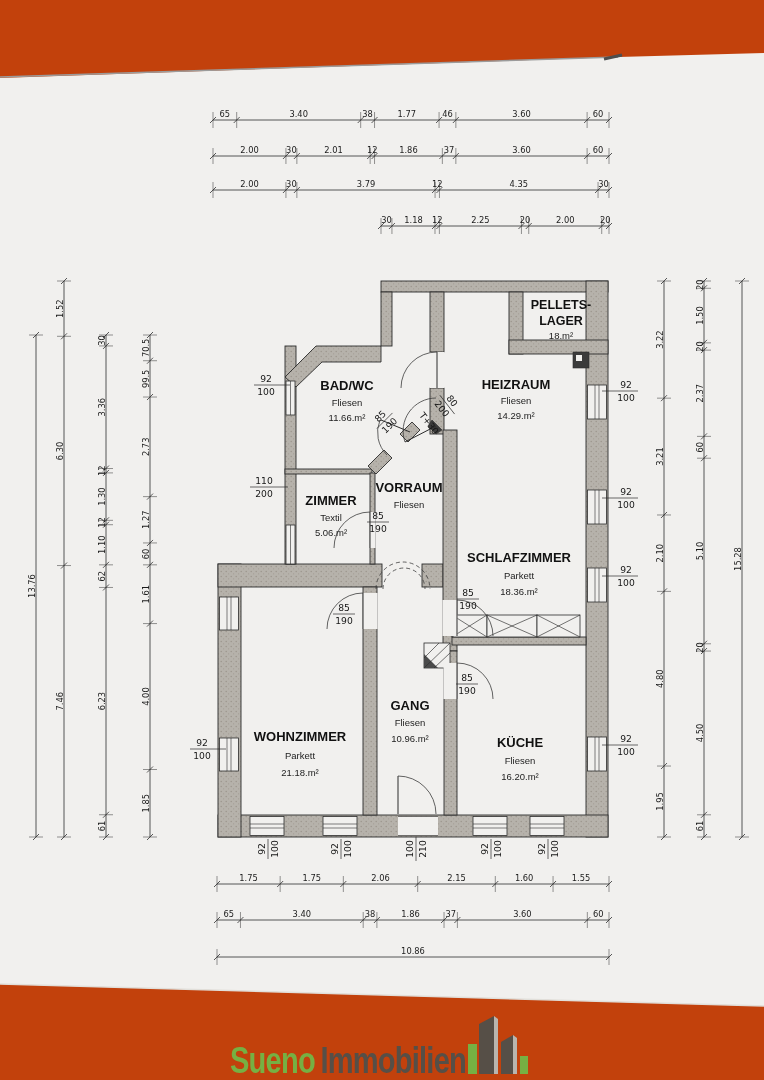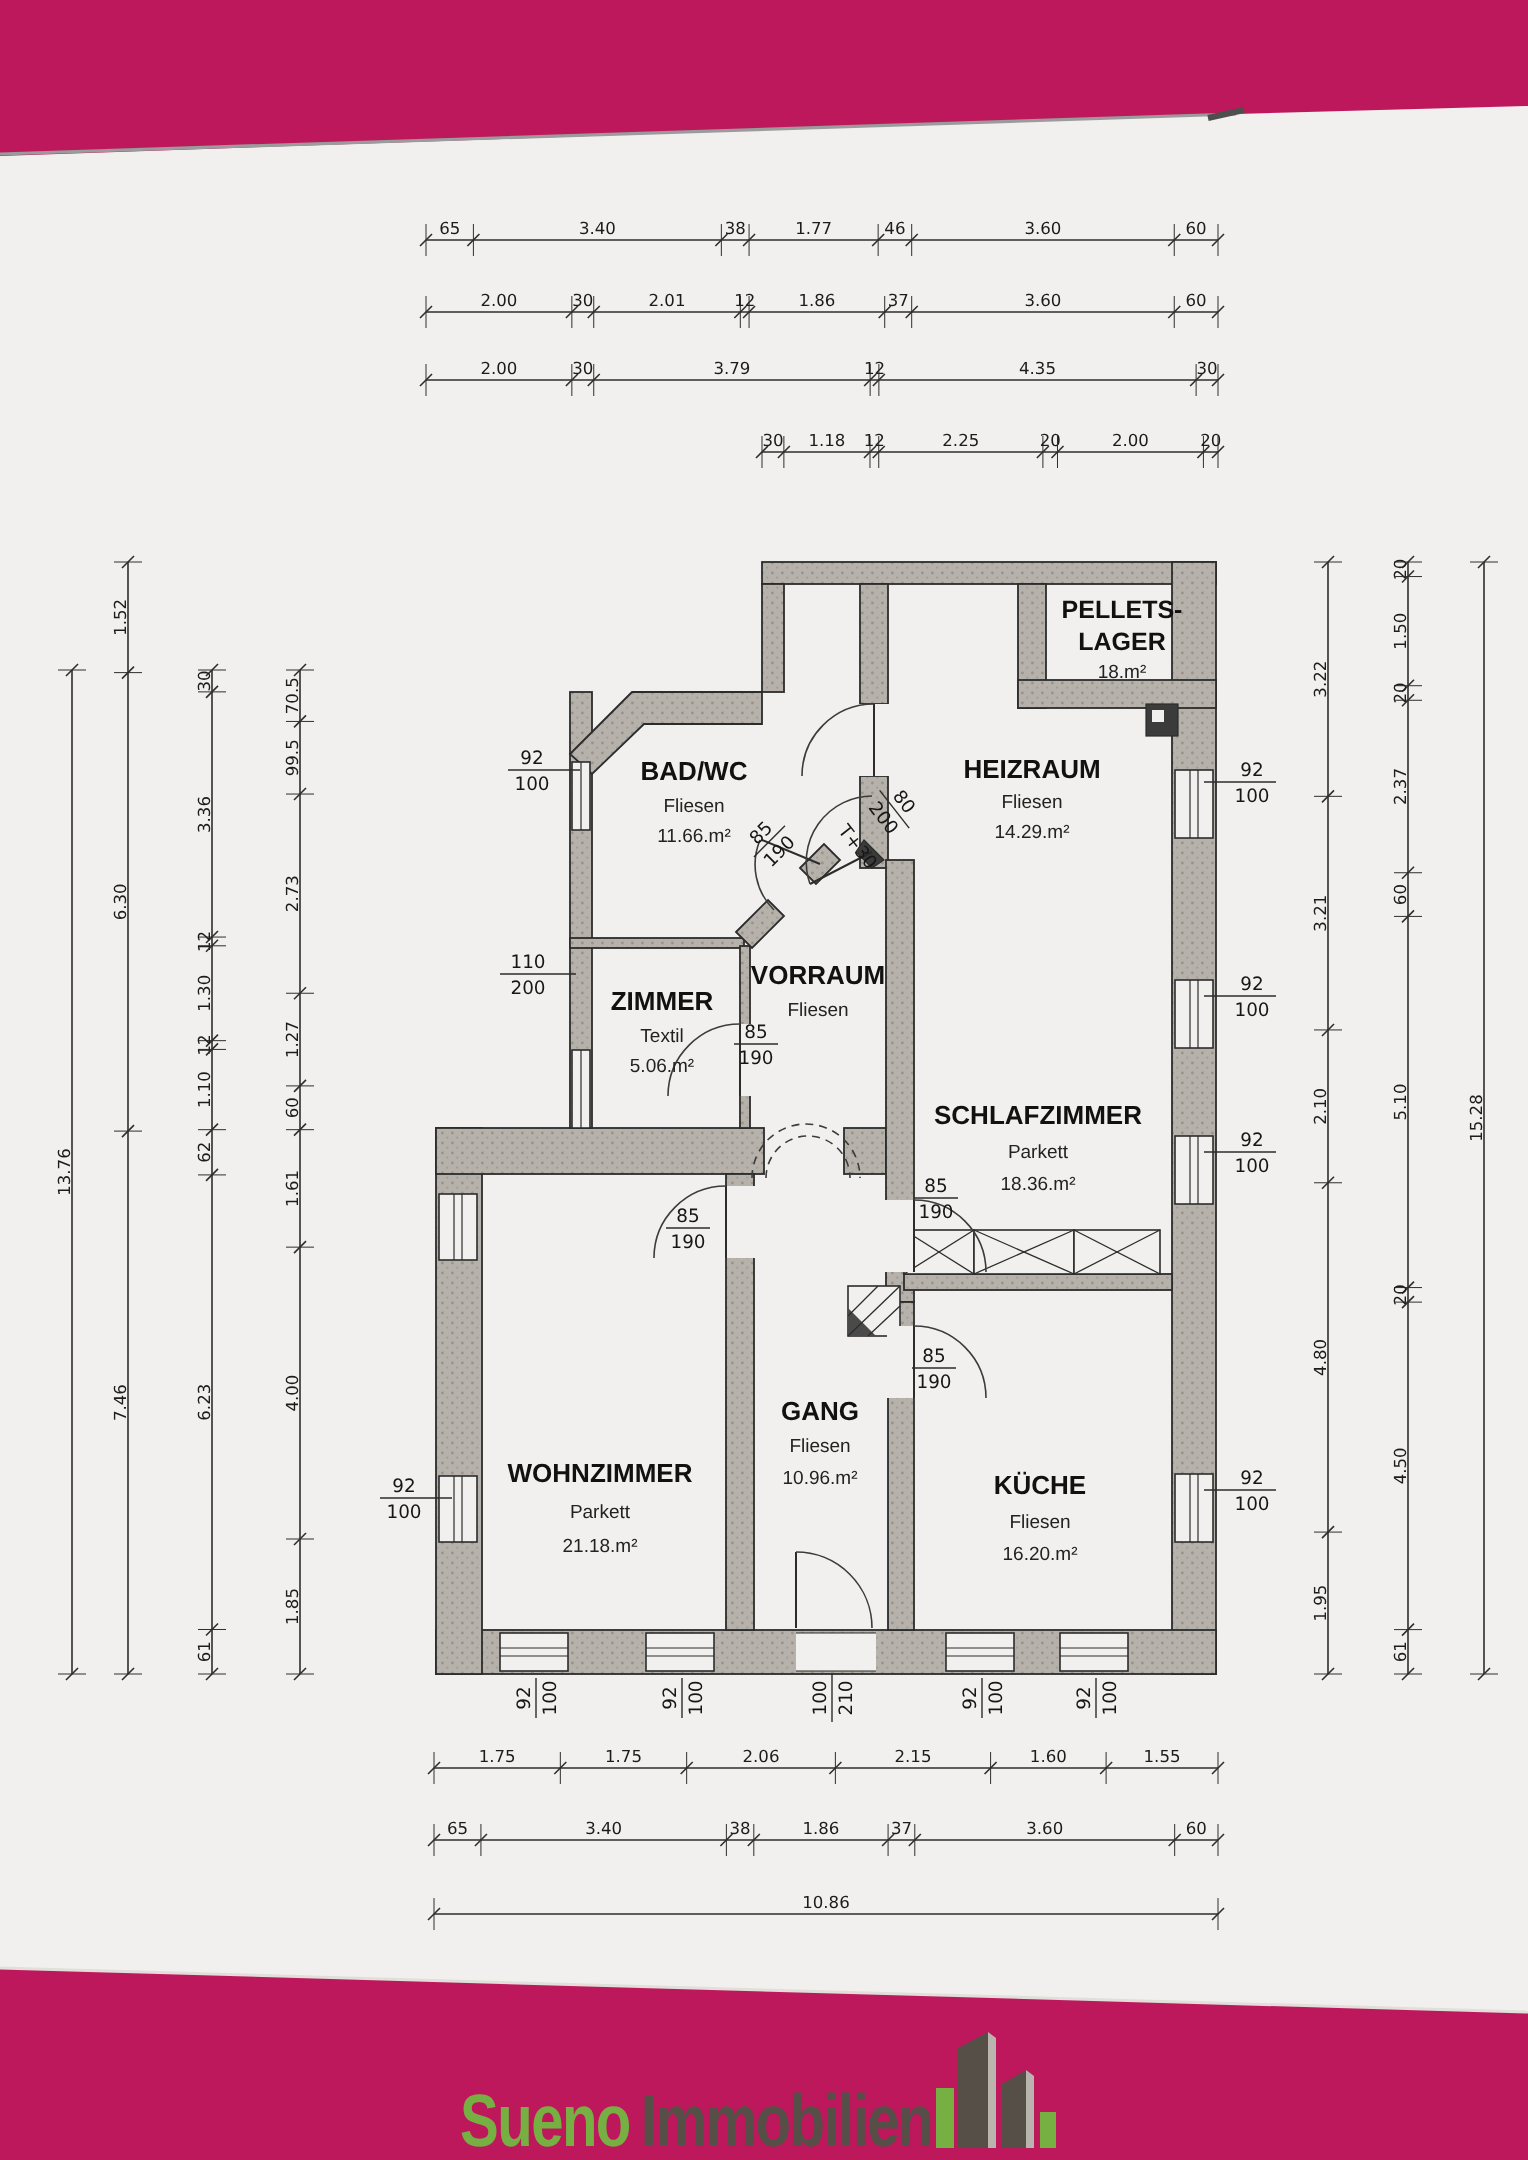--- a/index.html
+++ b/index.html
@@ -1,16 +1,16 @@
 <!DOCTYPE html>
 <html><head>
 <meta charset="utf-8">
 <style>
   html,body{margin:0;padding:0;background:#fff;}
-  .canvas{position:relative;width:764px;height:1080px;background:#be185d;overflow:hidden;
+  .canvas{position:relative;width:764px;height:1080px;background:#c2410c;overflow:hidden;
           font-family:"Liberation Sans",sans-serif;}
   svg{position:absolute;left:0;top:0;}
   .dl{stroke:#2e2e2e;stroke-width:.8;fill:none}
   .dle{stroke:#2e2e2e;stroke-width:.5;fill:none}
   .dt{font-family:"DejaVu Sans",sans-serif;font-size:8.3px;fill:#1c1c1c;text-anchor:middle}
   .wall{fill:url(#wp);stroke:#2c2c2c;stroke-width:.9}
   .wallD{fill:#3b3b3b;stroke:#2c2c2c;stroke-width:.6}
   .win{fill:#f1f0ee;stroke:#2c2c2c;stroke-width:.8}
   .wl{stroke:#2c2c2c;stroke-width:.6}
   .gap{fill:#f1f0ee;stroke:none}

